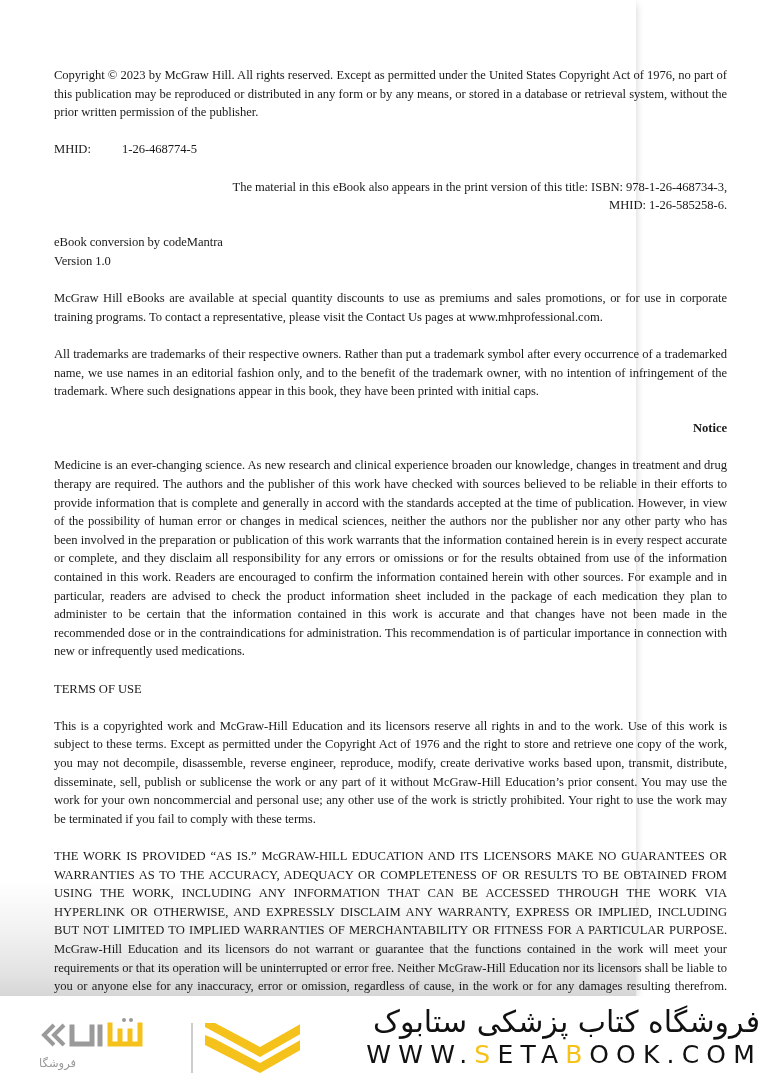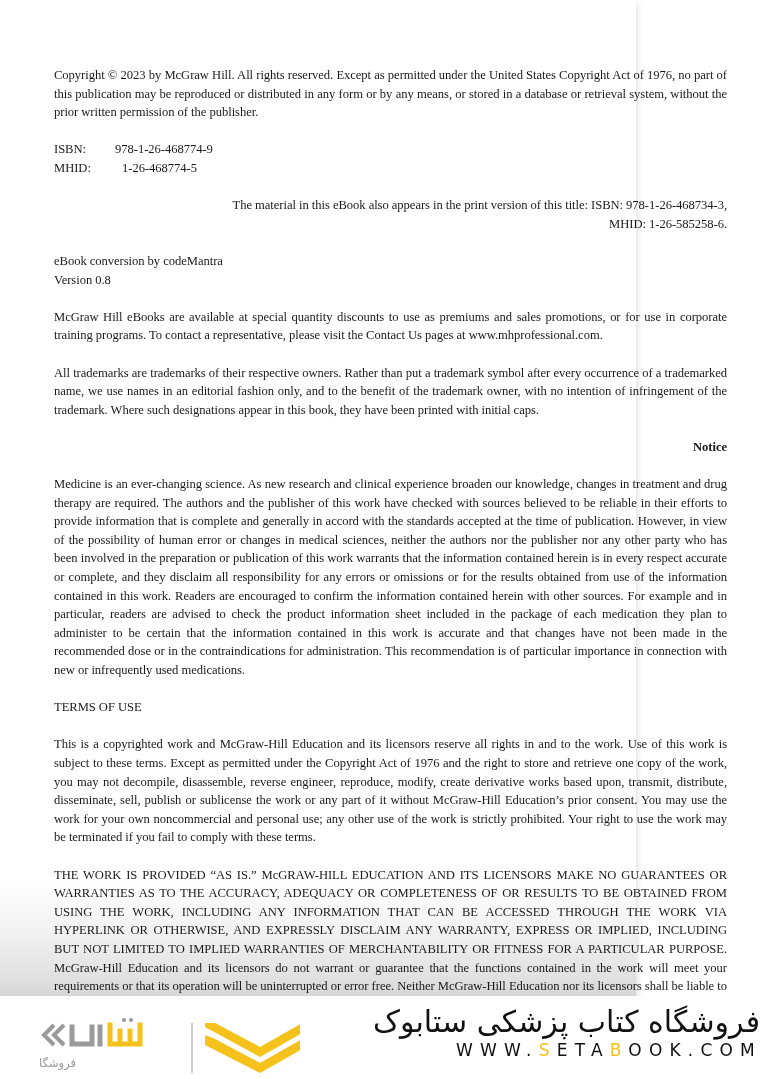--- a/index.html
+++ b/index.html
@@ -30,50 +30,46 @@
       position: absolute; left: 0; top: 996px; width: 776px; height: 83px; background: #ffffff;
     }
     .logo { position: absolute; left: 40px; top: 1017px; width: 260px; height: 58px; }
     .shop-title {
       position: absolute; right: 16px; top: 1004px;
       font-family: "DejaVu Sans", sans-serif; font-size: 30px; color: #111;
       direction: rtl; text-align: right;
     }
     .site-url {
       position: absolute; right: 14px; top: 1040px;
-      font-family: "DejaVu Sans", sans-serif; font-size: 17px; letter-spacing: 7.2px; color: #111;
+      font-family: "DejaVu Sans", sans-serif; font-size: 25px; letter-spacing: 7.2px; color: #111;
     }
     .site-url .accent { color: #f5c21b; }
   </style>
 </head>
 <body>
 
 <div class="page">
   <div class="content">
     <p>Copyright © 2023 by McGraw Hill. All rights reserved. Except as permitted under the United States Copyright Act of 1976, no part of this publication may be reproduced or distributed in any form or by any means, or stored in a database or retrieval system, without the prior written permission of the publisher.</p>
 
     <div style="margin-bottom:18.6px;">
-      <div class="isbn-row">
-        <span class="isbn-label">ISBN:</span>
-        <span style="margin-left:-5px;">978-1-26-468774-9</span>
-      </div>
       <div class="isbn-row">
         <span class="mhid-label">MHID:</span>
         <span class="mhid-val" style="margin-left:2px;">1-26-468774-5</span>
       </div>
     </div>
 
     <div style="margin-bottom:18.6px; text-align:right;">
       <div>The material in this eBook also appears in the print version of this title: ISBN: 978-1-26-468734-3,</div>
       <div>MHID: 1-26-585258-6.</div>
     </div>
 
     <div style="margin-bottom:18.6px; text-align:left;">
       <div>eBook conversion by codeMantra</div>
-      <div>Version 0.8</div>
+      <div>Version 1.0</div>
     </div>
 
     <p class="just-last">McGraw Hill eBooks are available at special quantity discounts to use as premiums and sales promotions, or for use in corporate training programs. To contact a representative, please visit the Contact Us pages at www.mhprofessional.com.</p>
     <p class="just-last">All trademarks are trademarks of their respective owners. Rather than put a trademark symbol after every occurrence of a trademarked name, we use names in an editorial fashion only, and to the benefit of the trademark owner, with no intention of infringement of the trademark. Where such designations appear in this book, they have been printed with initial caps.</p>
 
     <div class="notice-heading">Notice</div>
     <p class="just-last">Medicine is an ever-changing science. As new research and clinical experience broaden our knowledge, changes in treatment and drug therapy are required. The authors and the publisher of this work have checked with sources believed to be reliable in their efforts to provide information that is complete and generally in accord with the standards accepted at the time of publication. However, in view of the possibility of human error or changes in medical sciences, neither the authors nor the publisher nor any other party who has been involved in the preparation or publication of this work warrants that the information contained herein is in every respect accurate or complete, and they disclaim all responsibility for any errors or omissions or for the results obtained from use of the information contained in this work. Readers are encouraged to confirm the information contained herein with other sources. For example and in particular, readers are advised to check the product information sheet included in the package of each medication they plan to administer to be certain that the information contained in this work is accurate and that changes have not been made in the recommended dose or in the contraindications for administration. This recommendation is of particular importance in connection with new or infrequently used medications.</p>
 
     <div class="terms-heading">TERMS OF USE</div>
     <p class="just-last">This is a copyrighted work and McGraw-Hill Education and its licensors reserve all rights in and to the work. Use of this work is subject to these terms. Except as permitted under the Copyright Act of 1976 and the right to store and retrieve one copy of the work, you may not decompile, disassemble, reverse engineer, reproduce, modify, create derivative works based upon, transmit, distribute, disseminate, sell, publish or sublicense the work or any part of it without McGraw-Hill Education’s prior consent. You may use the work for your own noncommercial and personal use; any other use of the work is strictly prohibited. Your right to use the work may be terminated if you fail to comply with these terms.</p>

